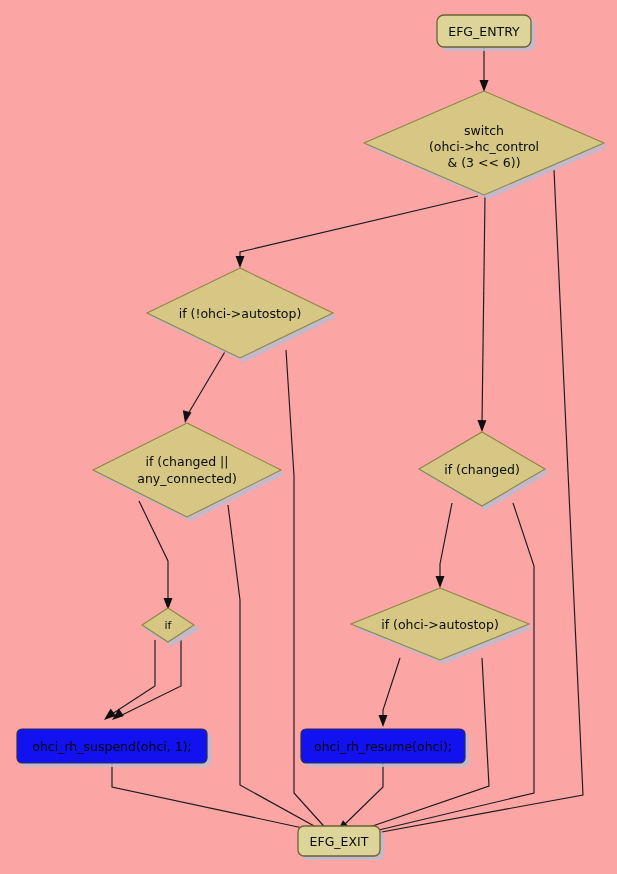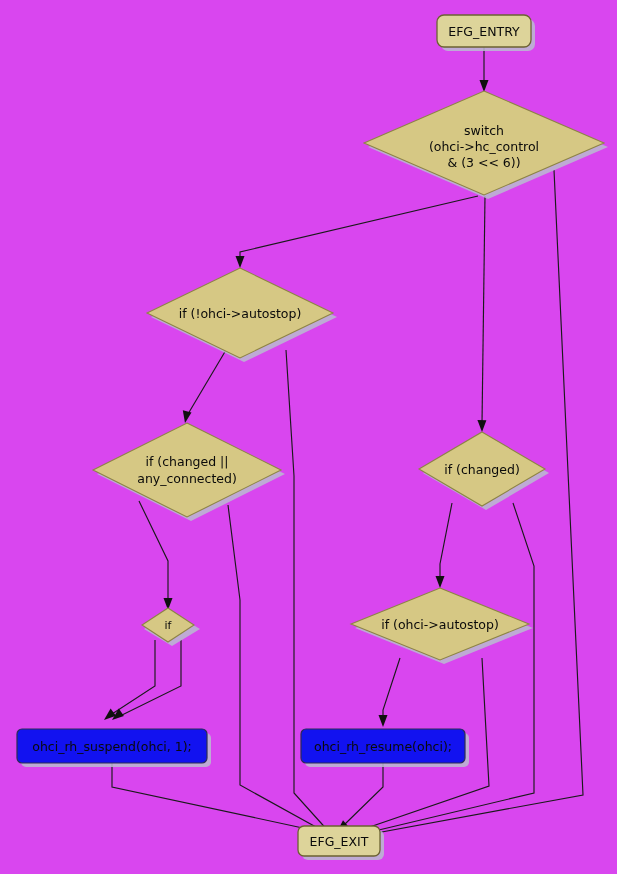--- a/index.html
+++ b/index.html
@@ -10,21 +10,21 @@
   body {
     width: 617px;
     height: 874px;
     font-family: "DejaVu Sans", sans-serif;
     overflow: hidden;
   }
   #diagram-root {
     position: relative;
     width: 617px;
     height: 874px;
-    background: #d946ef;
+    background: #fca5a5;
   }
   svg#flow-svg {
     display: block;
     width: 617px;
     height: 874px;
   }
   .node-label {
     font-family: "DejaVu Sans", sans-serif;
     font-size: 12.5px;
     fill: #0a0a0a;

